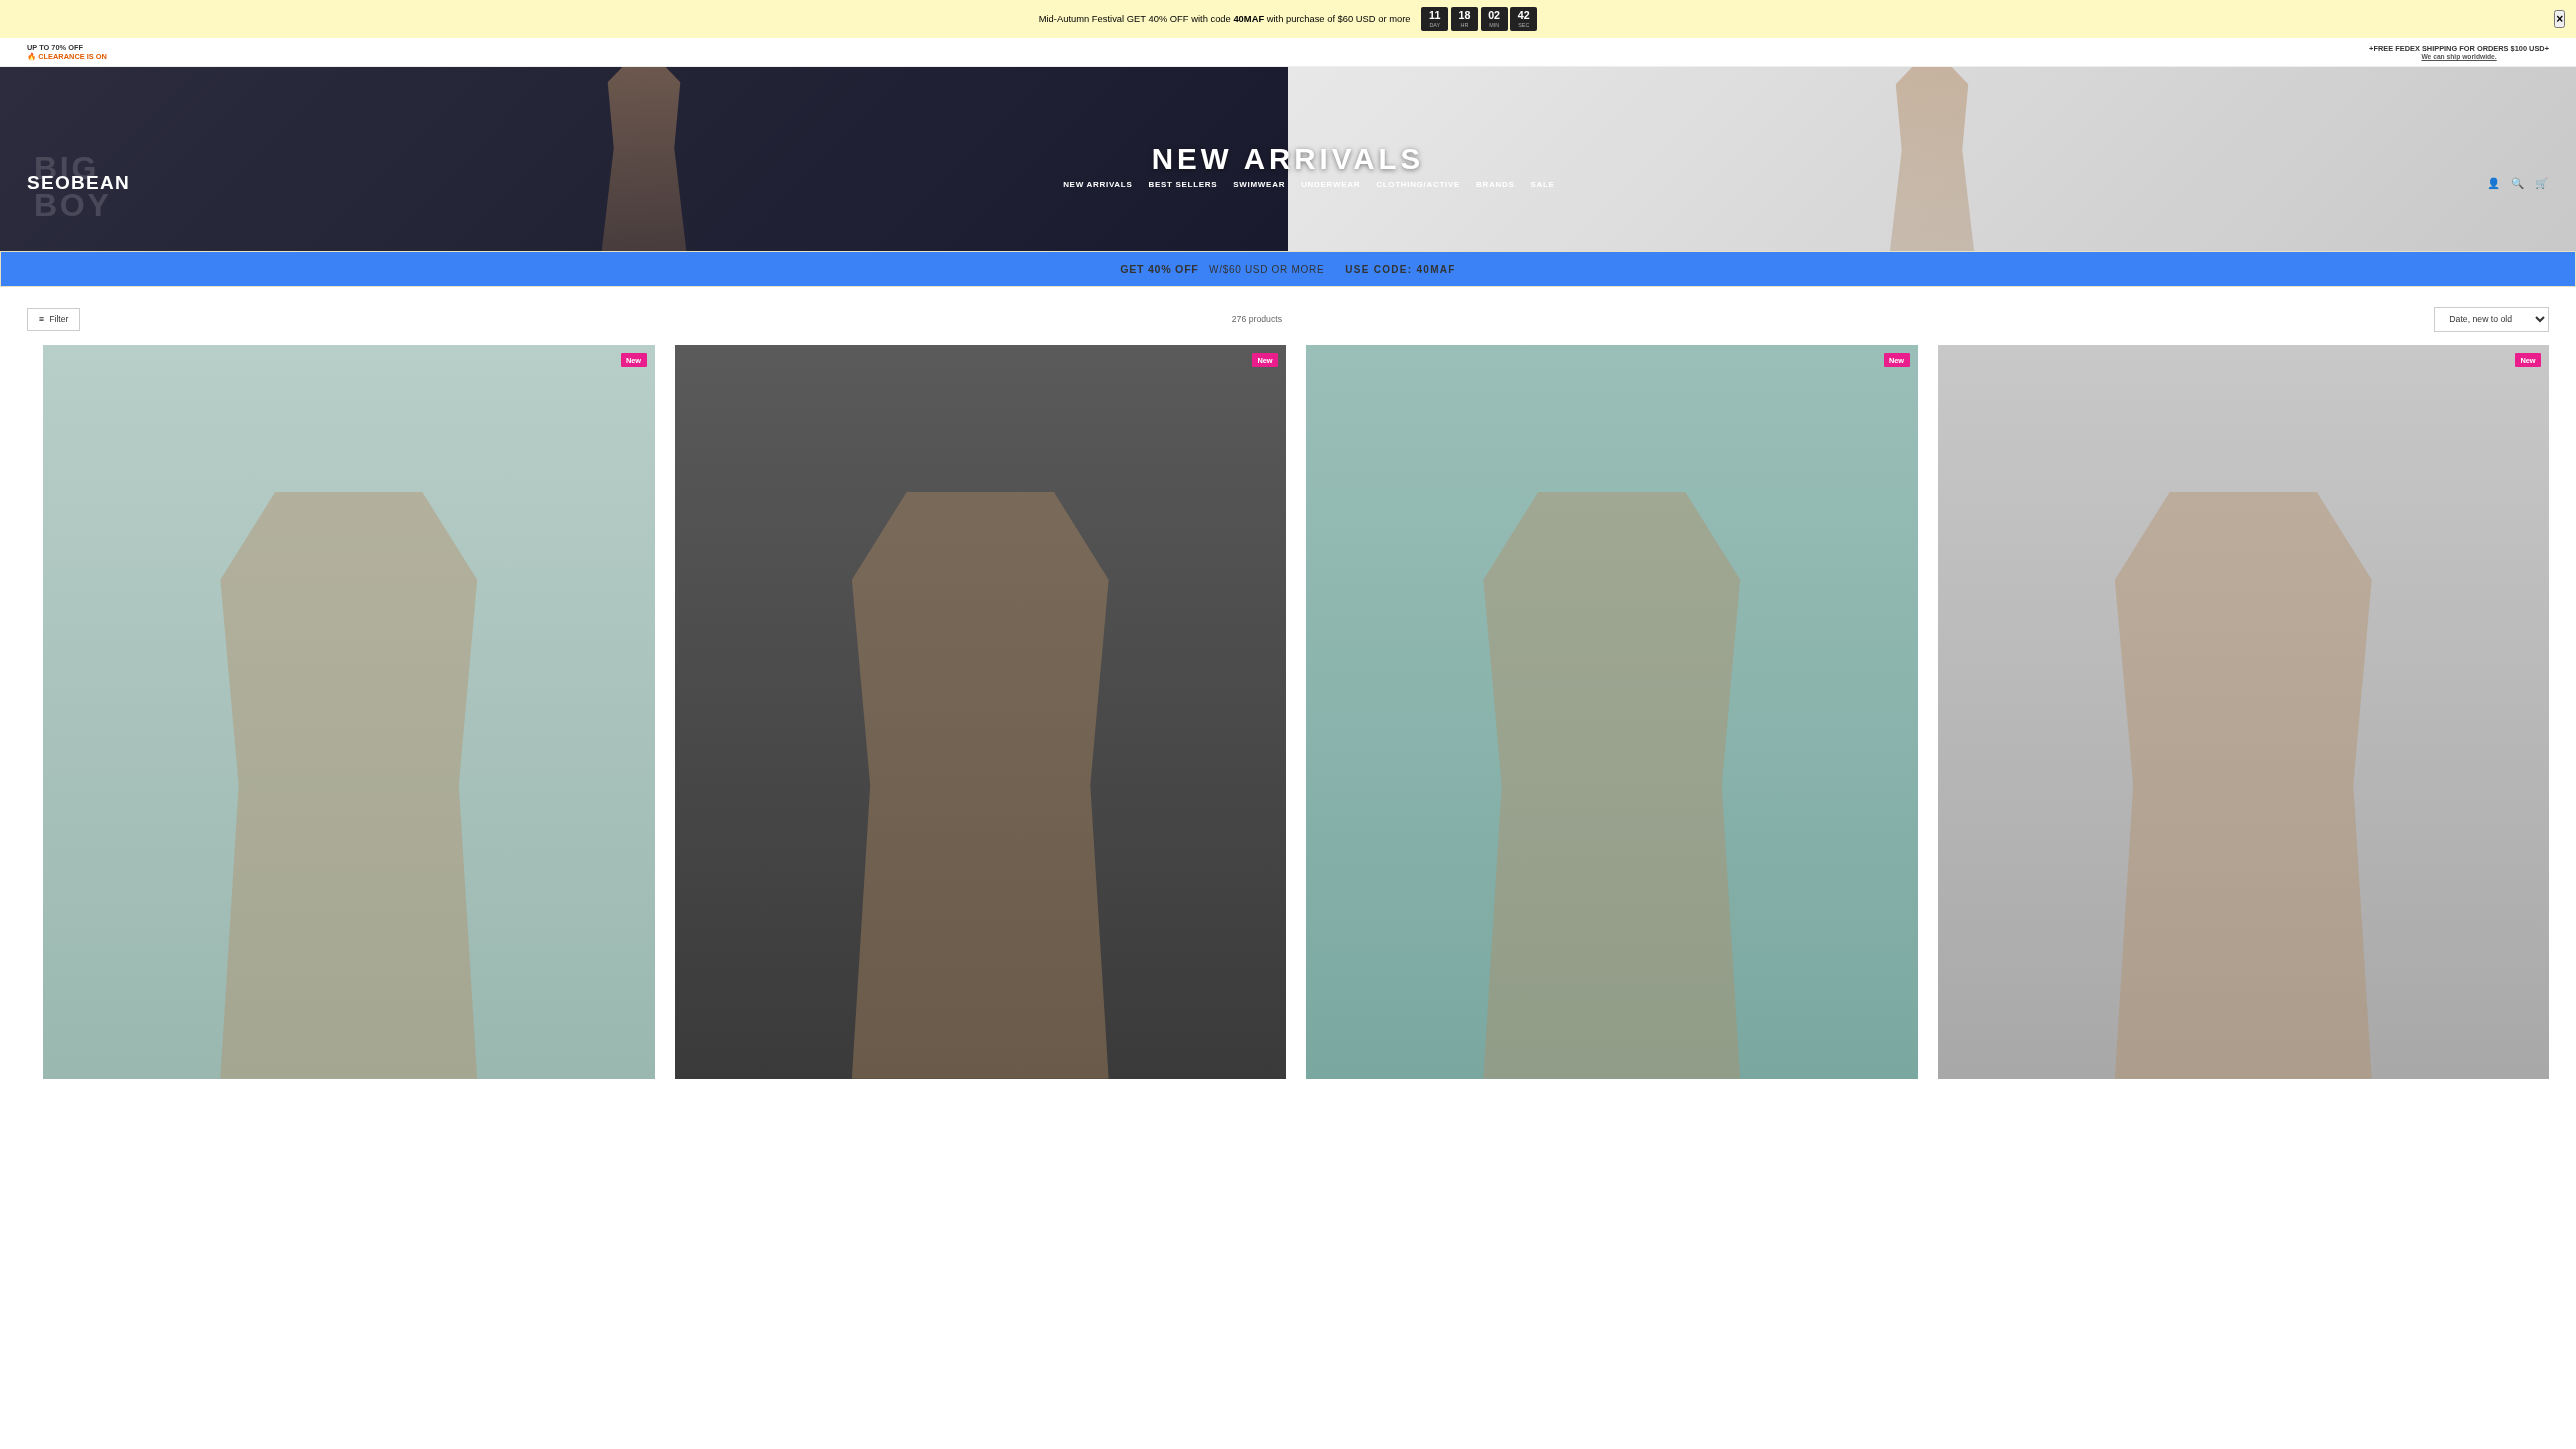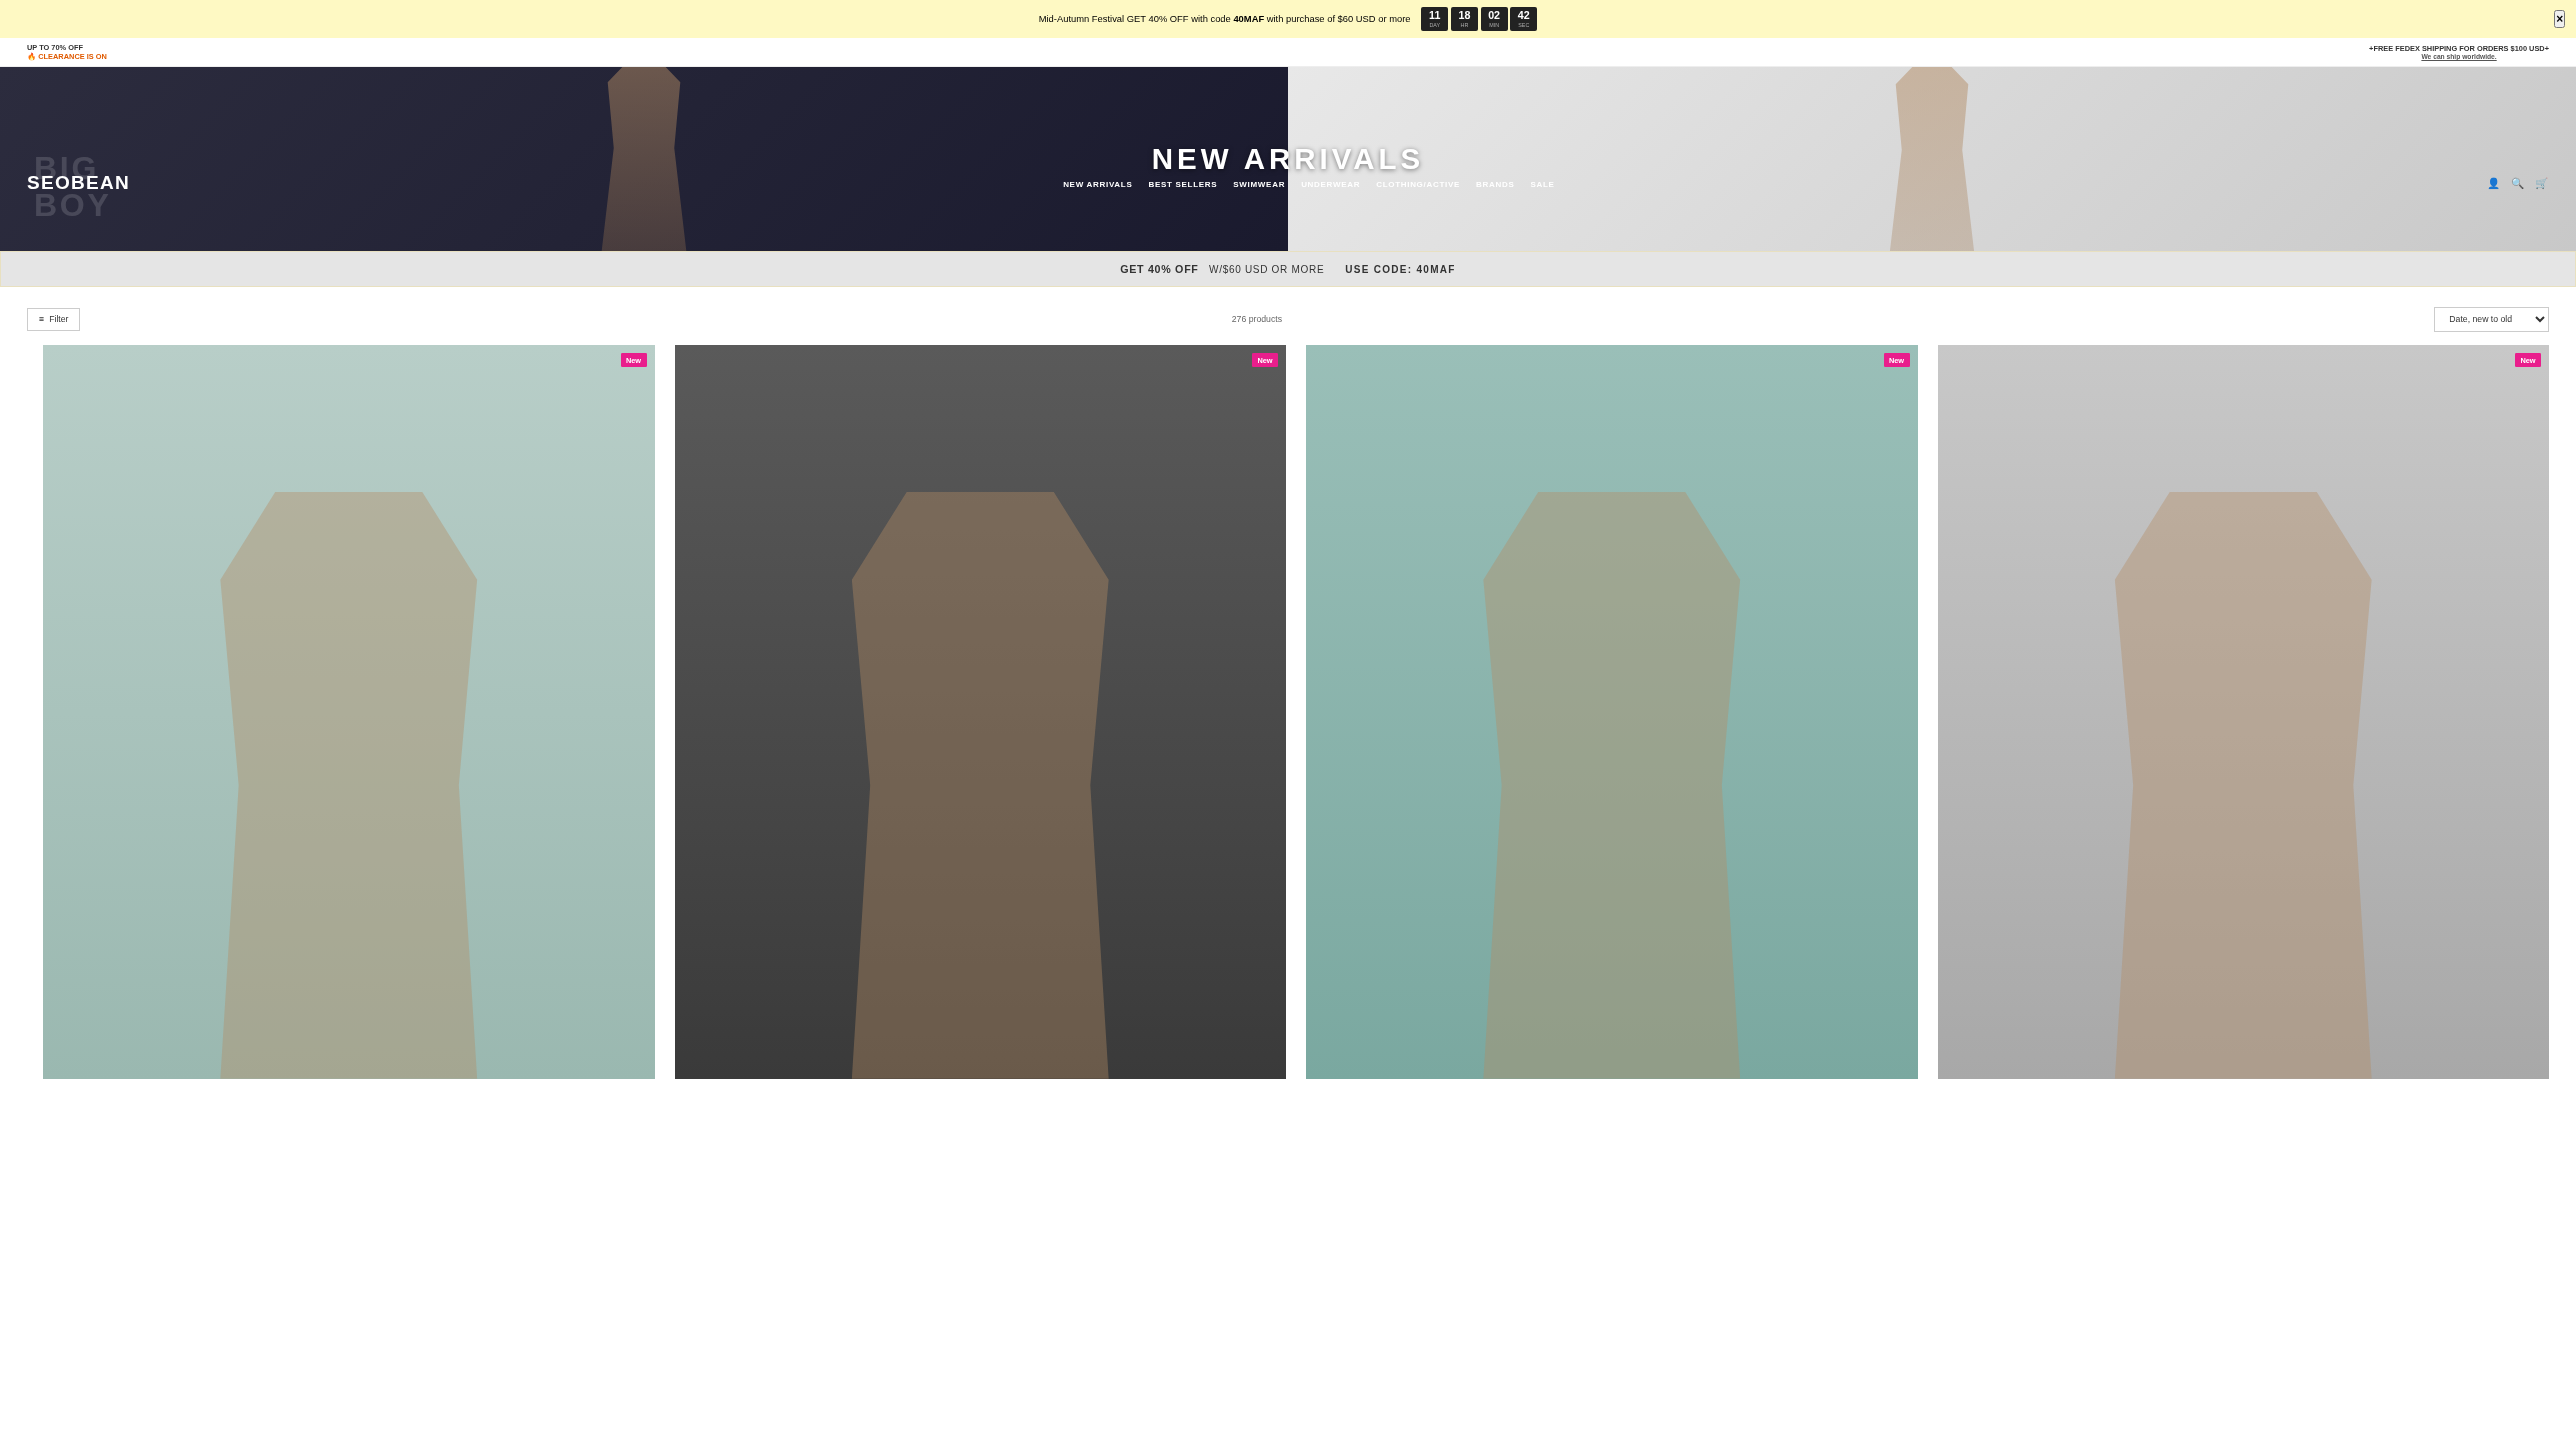--- a/index.html
+++ b/index.html
@@ -174,21 +174,21 @@
       font-size: 29.5px;
       font-weight: 900;
       color: #fff;
       letter-spacing: 4px;
       text-transform: uppercase;
       text-shadow: 0 1.3px 5.4px rgba(0,0,0,0.5);
     }
 
     
     #promo-banner {
-      background: #e5e5e5;
+      background: #3b82f6;
       border: 0.7px solid #e8e0c0;
       text-align: center;
       padding: 10.7px;
       font-size: 10px;
       color: #333;
       letter-spacing: 0.7px;
     }
     #promo-banner .bold { font-weight: 900; font-size: 10.7px; }
     #promo-banner .code { font-weight: 700; letter-spacing: 1.3px; }
 

